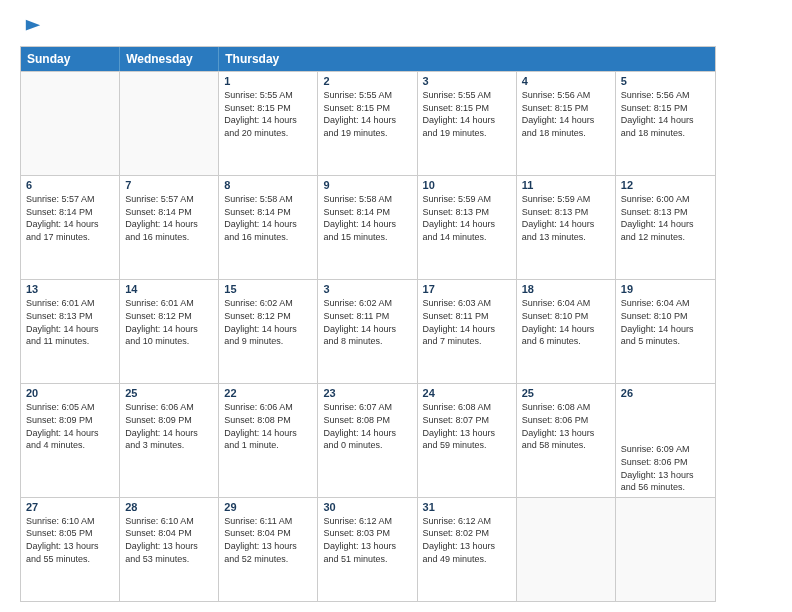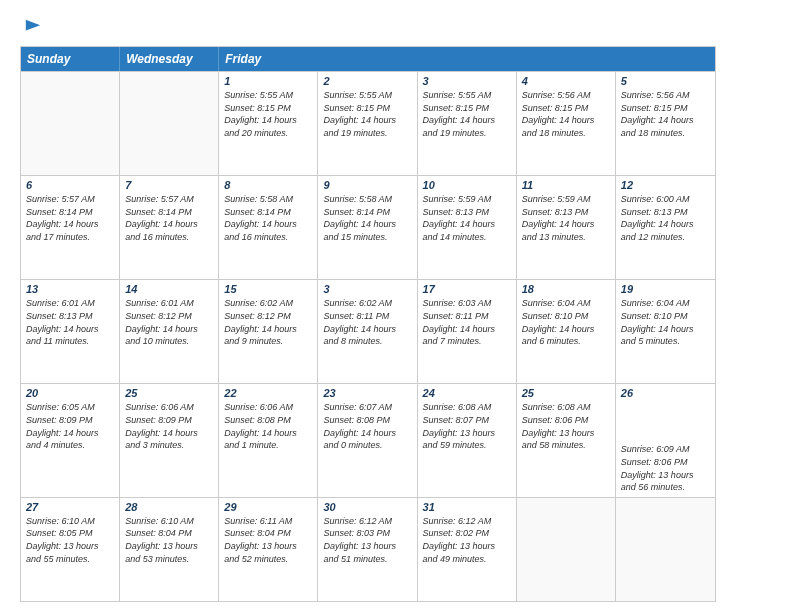--- a/index.html
+++ b/index.html
@@ -9,21 +9,20 @@
       width: 792px;
       height: 612px;
       overflow: hidden;
     }
     .page {
       width: 736px;
       height: 612px;
       padding: 18px 20px 10px 20px;
       display: flex;
       flex-direction: column;
-      font-style: italic;
     }
     .header {
       display: flex;
       justify-content: space-between;
       align-items: flex-start;
       margin-bottom: 10px;
     }
     .logo {
       display: flex;
       flex-direction: column;
@@ -131,21 +130,21 @@
     </div>
     <div class="title-block">
       <div class="month-title"></div>
       <div class="subtitle"></div>
     </div>
   </div>
   <div class="calendar">
     <div class="cal-header">
     <div class="cal-header-cell">Sunday</div>
         <div class="cal-header-cell">Wednesday</div>
-        <div class="cal-header-cell">Friday</div>
+        <div class="cal-header-cell">Thursday</div>
       </div>
     <div class="cal-body">
     <div class="cal-row">
           <div class="cal-cell empty"></div>
           <div class="cal-cell empty"></div>
           <div class="cal-cell">
             <div class="day-num">1</div>
             <div class="cell-info" style="white-space: pre-line;">Sunrise: 5:55 AM
 Sunset: 8:15 PM
 Daylight: 14 hours and 20 minutes.</div>

